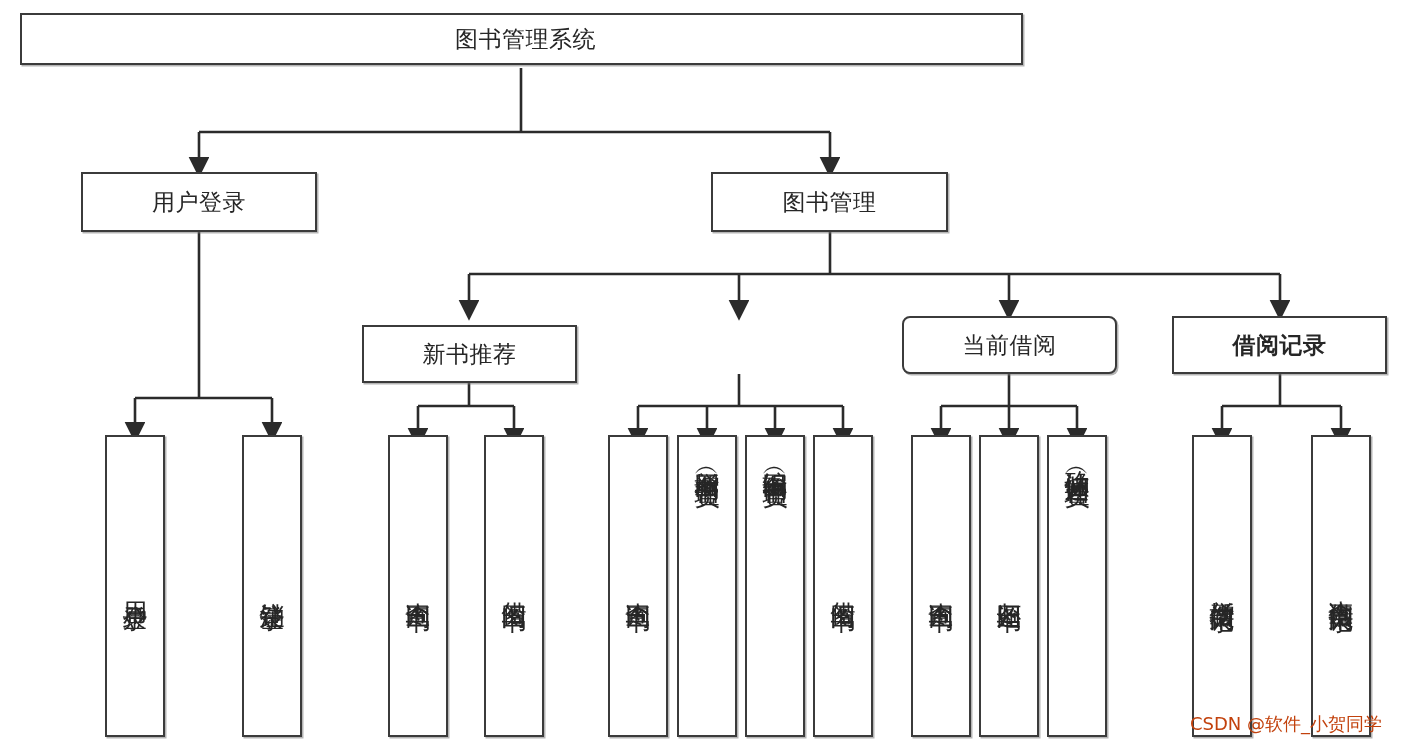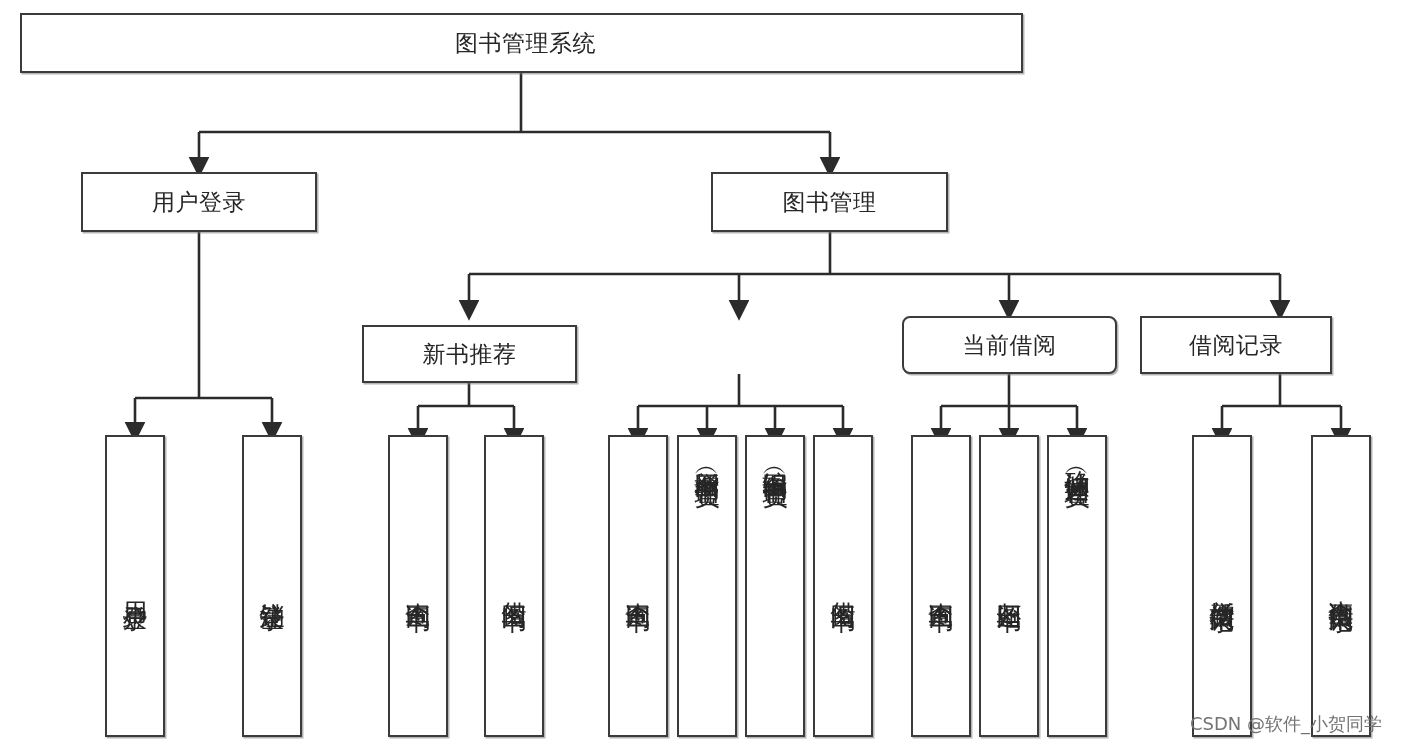--- a/index.html
+++ b/index.html
@@ -55,21 +55,21 @@
     letter-spacing: 2px;
     line-height: 1;
     white-space: nowrap;
   }
   .node.vertical.mid {
     align-items: center;
     padding-top: 0;
   }
   #watermark {
     position: absolute;
-    color: #737373;
+    color: #c2410c;
     font-size: 18px;
     white-space: nowrap;
     font-family: "DejaVu Sans", "Liberation Sans", sans-serif;
     text-align: right;
   }
 </style>
 </head>
 <body>
 
 <div id="canvas">
@@ -119,38 +119,38 @@
       <path d="M1009,406 L1009,431" marker-end="url(#arrow)"></path>
       <path d="M1077,406 L1077,431" marker-end="url(#arrow)"></path>
 
       <path d="M1280,374 L1280,406"></path>
       <path d="M1222,406 L1341,406"></path>
       <path d="M1222,406 L1222,431" marker-end="url(#arrow)"></path>
       <path d="M1341,406 L1341,431" marker-end="url(#arrow)"></path>
     </g>
   </svg>
 
-  <div class="node horizontal" style="left:20px; top:13px; width:1003px; height:60px;padding-left:8px;">
+  <div class="node horizontal" style="left:20px; top:13px; width:1003px; height:52px;padding-left:8px;">
     <span class="label">图书管理系统</span>
   </div>
 
   <div class="node horizontal" style="left:81px; top:172px; width:236px; height:60px;">
     <span class="label">用户登录</span>
   </div>
   <div class="node horizontal" style="left:711px; top:172px; width:237px; height:60px;">
     <span class="label">图书管理</span>
   </div>
 
   <div class="node horizontal" style="left:362px; top:325px; width:215px; height:58px;">
     <span class="label">新书推荐</span>
   </div>
   <div class="node horizontal" style="left:902px; top:316px; width:215px; height:58px;border-radius:8px;">
     <span class="label">当前借阅</span>
   </div>
-  <div class="node horizontal" style="left:1140px; top:316px; width:192px; height:58px;">
+  <div class="node horizontal" style="left:1172px; top:316px; width:215px; height:58px;font-weight:bold;">
     <span class="label">借阅记录</span>
   </div>
 
   <div class="node vertical mid" style="left:105px; top:435px; width:60px; height:302px;">
     <span class="label">用户登录</span>
   </div>
   <div class="node vertical mid" style="left:242px; top:435px; width:60px; height:302px;">
     <span class="label">注销登录</span>
   </div>
 

